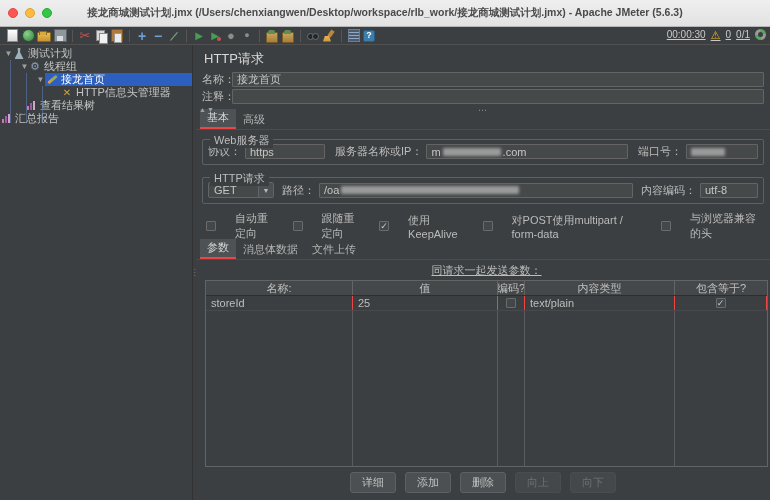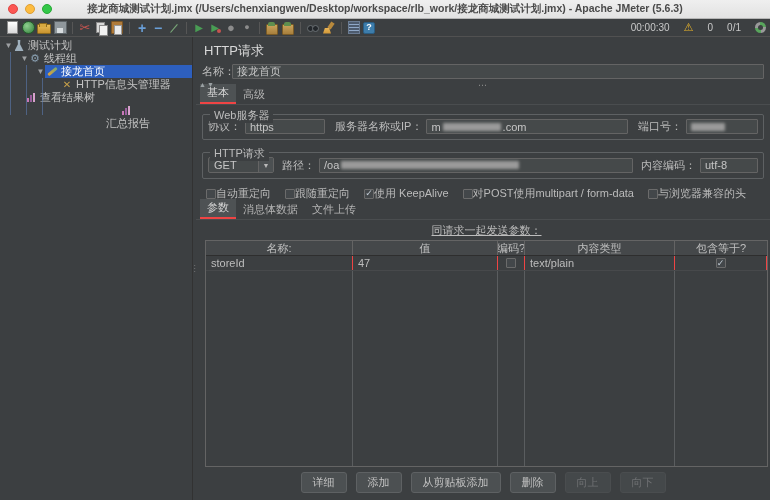--- a/index.html
+++ b/index.html
@@ -1,21 +1,21 @@
 <!DOCTYPE html>
 <html><head>
 <meta charset="utf-8">
 <style>
   * { margin:0; padding:0; box-sizing:border-box; }
   html,body { width:770px; height:500px; overflow:hidden; }
   body { font-family:"Liberation Sans","DejaVu Sans",sans-serif; font-size:11px; background:#3c3f41; color:#bbbbbb; }
   .window { width:770px; height:500px; display:flex; flex-direction:column; }
 
   
-  .titlebar { height:19px; background:linear-gradient(#efefef,#e2e2e2); border-bottom:1px solid #b6b6b6; display:flex; align-items:center; position:relative; flex:0 0 auto; }
+  .titlebar { height:27px; background:linear-gradient(#efefef,#e2e2e2); border-bottom:1px solid #b6b6b6; display:flex; align-items:center; position:relative; flex:0 0 auto; }
   .lights { display:flex; gap:7px; margin-left:8px; }
   .light { width:10px; height:10px; border-radius:50%; }
   .light.red{ background:#fc5753; border:1px solid #df4744;}
   .light.yellow{ background:#fdbc40; border:1px solid #de9f34;}
   .light.green{ background:#33c748; border:1px solid #27aa35;}
   .title-text { position:absolute; left:0; right:0; text-align:center; font-size:10.5px; font-weight:600; color:#4a4a4a; pointer-events:none; white-space:nowrap; }
 
   
   .toolbar { height:18px; background:#3c3f41; border-bottom:1px solid #515151; display:flex; align-items:center; padding:0 4px; flex:0 0 auto; }
   .tb-ic { width:14px; height:14px; display:inline-flex; align-items:center; justify-content:center; margin:0 1px; position:relative; font-size:11px; line-height:1; cursor:default; }
@@ -40,21 +40,21 @@
   .ic-stop { color:#8c8c8c; font-size:13px; }
   .ic-shutdown { color:#8c8c8c; font-size:9px; }
   .ic-clear::before, .ic-clear2::before { content:""; width:10px; height:9px; background:linear-gradient(#caa45c,#a77f3c); border:1px solid #7c5c26; border-radius:1px; margin-top:3px; display:block; }
   .ic-clear::after, .ic-clear2::after { content:""; position:absolute; top:1px; left:3px; width:7px; height:4px; background:#5f8f4e; border-radius:2px 2px 0 0; }
   .ic-search::before { content:""; width:5px; height:5px; border-radius:50%; background:#23272b; border:1px solid #6a6f73; position:absolute; left:1px; top:4px; }
   .ic-search::after { content:""; width:5px; height:5px; border-radius:50%; background:#23272b; border:1px solid #6a6f73; position:absolute; right:1px; top:4px; }
   .ic-broom::before { content:""; width:4px; height:7px; background:#b8893c; position:absolute; top:1px; left:7px; transform:rotate(35deg); }
   .ic-broom::after { content:""; width:8px; height:6px; background:linear-gradient(#e8b457,#cf9535); position:absolute; bottom:1px; left:1px; clip-path:polygon(0 100%,100% 100%,75% 0,25% 0); }
   .ic-function::before { content:""; width:10px; height:11px; background:#4d5b6e; border:1px solid #6b7c93; display:block; background-image:linear-gradient(#8fa8c8 1px, transparent 1px); background-size:100% 3px; background-position:0 2px; }
   .ic-help { background:#3d7dab; border:1px solid #2b5d82; color:#fff; font-weight:bold; font-size:9px; width:12px; height:12px; border-radius:2px; }
-  .tb-right { margin-left:auto; display:flex; align-items:center; gap:14px; color:#c9c9c9; font-size:10px; }
+  .tb-right { margin-left:auto; display:flex; gap:5px; color:#c9c9c9; font-size:10px;text-decoration:underline; }
   .warn-ic { color:#e6b32a; font-size:11px; }
   .lopt-ic { width:11px; height:11px; border-radius:50%; background:conic-gradient(#58a55c 0 90deg,#9a9a9a 90deg 180deg,#58a55c 180deg 270deg,#9a9a9a 270deg); position:relative; }
   .lopt-ic::after { content:""; position:absolute; inset:3px; border-radius:50%; background:#3c3f41; }
 
   
   .content { flex:1; display:flex; min-height:0; }
 
   
   .tree { width:193px; flex:0 0 auto; background:#3c3f41; border-right:1px solid #323232; position:relative; padding-top:2px; }
   .guide { position:absolute; width:1px; background:rgba(96,134,197,.5); }
@@ -92,21 +92,21 @@
   .tab.active { background:#4e5254; border-bottom:2px solid #ef4444; color:#d6d6d6; }
 
   .group { border:1px solid #5e6163; border-radius:2px; margin:9px 6px 3px 6px; padding:4px 5px 5px 5px; position:relative; }
   .group-legend { position:absolute; top:-7px; left:7px; background:#3c3f41; padding:0 4px; color:#bdbdbd; }
   .grow-row { display:flex; align-items:center; gap:4px; }
   .combo { display:flex; align-items:center; background:#45494a; border:1px solid #646464; height:16px; width:66px; border-radius:2px; overflow:hidden; }
   .combo .combo-val { flex:1; padding:0 5px; color:#c6c6c6; }
   .combo .combo-btn { width:15px; height:100%; background:#4c5052; border-left:1px solid #646464; display:flex; align-items:center; justify-content:center; color:#b9b9b9; font-size:7px; }
 
   .checks { display:flex; align-items:center; gap:14px; padding:4px 8px 3px 10px; }
-  .check { display:flex; align-items:center; gap:0; }
+  .check { display:flex; align-items:center; gap:19px; }
   .cb { width:10px; height:10px; background:#43474a; border:1px solid #6b6b6b; border-radius:1px; display:flex; align-items:center; justify-content:center; flex:0 0 auto; }
   .cb.on::after { content:"✓"; color:#c3cdd6; font-size:9px; line-height:1; }
 
   .table-zone { flex:1; display:flex; flex-direction:column; min-height:0; padding-left:9px; padding-right:2px; }
   .table-caption { text-align:center; color:#bdbdbd; padding:3px 0 2px 0;text-decoration:underline; }
   .ptable { border:1px solid #646464; flex:1; display:flex; flex-direction:column; min-height:0; }
   .prow { display:flex; flex:0 0 auto; }
   .prow.header { background:#45484a; border-bottom:1px solid #2e2e2e; }
   .pcell { height:14px; display:flex; align-items:center; padding:0 5px; border-right:1px solid #646464; overflow:hidden; white-space:nowrap; }
   .pcell:last-child { border-right:none; }
@@ -208,40 +208,44 @@
       <div class="trow" style="padding-left:25px;">
         <span class="ti">
           <svg width="11" height="11">
               <rect x="1" y="6" width="2" height="4" fill="#c977b8"></rect>
               <rect x="4" y="3" width="2" height="7" fill="#9a5f9e"></rect>
               <rect x="7" y="1" width="2" height="9" fill="#d8a1cc"></rect>
             </svg>
         </span>
         <span class="tlabel">查看结果树</span>
       </div>
-      <div class="trow" style="padding-left:61px;flex-direction:column;">
+      <div class="trow" style="">
         <span class="ti">
           <svg width="11" height="11">
               <rect x="1" y="6" width="2" height="4" fill="#c977b8"></rect>
               <rect x="4" y="3" width="2" height="7" fill="#9a5f9e"></rect>
               <rect x="7" y="1" width="2" height="9" fill="#d8a1cc"></rect>
             </svg>
         </span>
         <span class="tlabel">汇总报告</span>
       </div>
     </div>
 
     <div class="vsplit">⋮</div>
 
     <div class="main">
       <div class="main-title">HTTP请求</div>
 
       <div class="frow">
         <span class="flabel name-label">名称：</span>
         <div class="field grow">接龙首页</div>
+      </div>
+      <div class="frow">
+        <span class="flabel comment-label">注释：</span>
+        <div class="field grow"></div>
       </div>
 
       <div class="hsplit">
         <span class="updown">▲▼</span>
         <span class="dots">⋯</span>
       </div>
 
       <div class="tabs">
         <div class="tab active">基本</div>
         <div class="tab">高级</div>
@@ -316,21 +320,21 @@
         <div class="ptable">
           <div class="prow header">
             <div class="pcell c1">名称:</div>
             <div class="pcell c2">值</div>
             <div class="pcell c3">编码?</div>
             <div class="pcell c4">内容类型</div>
             <div class="pcell c5">包含等于?</div>
           </div>
           <div class="prow data">
             <div class="pcell c1">storeId</div>
-            <div class="pcell c2">47</div>
+            <div class="pcell c2">25</div>
             <div class="pcell c3">
                 <span class="cb"></span>
               </div>
             <div class="pcell c4">text/plain</div>
             <div class="pcell c5">
                 <span class="cb on"></span>
               </div>
           </div>
           <div class="pbody">
             <div class="pcol c1"></div>
@@ -338,21 +342,20 @@
             <div class="pcol c3"></div>
             <div class="pcol c4"></div>
             <div class="pcol c5"></div>
           </div>
         </div>
       </div>
 
       <div class="btnrow">
         <button class="btn">详细</button>
         <button class="btn">添加</button>
-        <button class="btn">从剪贴板添加</button>
         <button class="btn">删除</button>
         <button class="btn disabled">向上</button>
         <button class="btn disabled">向下</button>
       </div>
 
     </div>
   </div>
 </div>
 
 </body></html>

